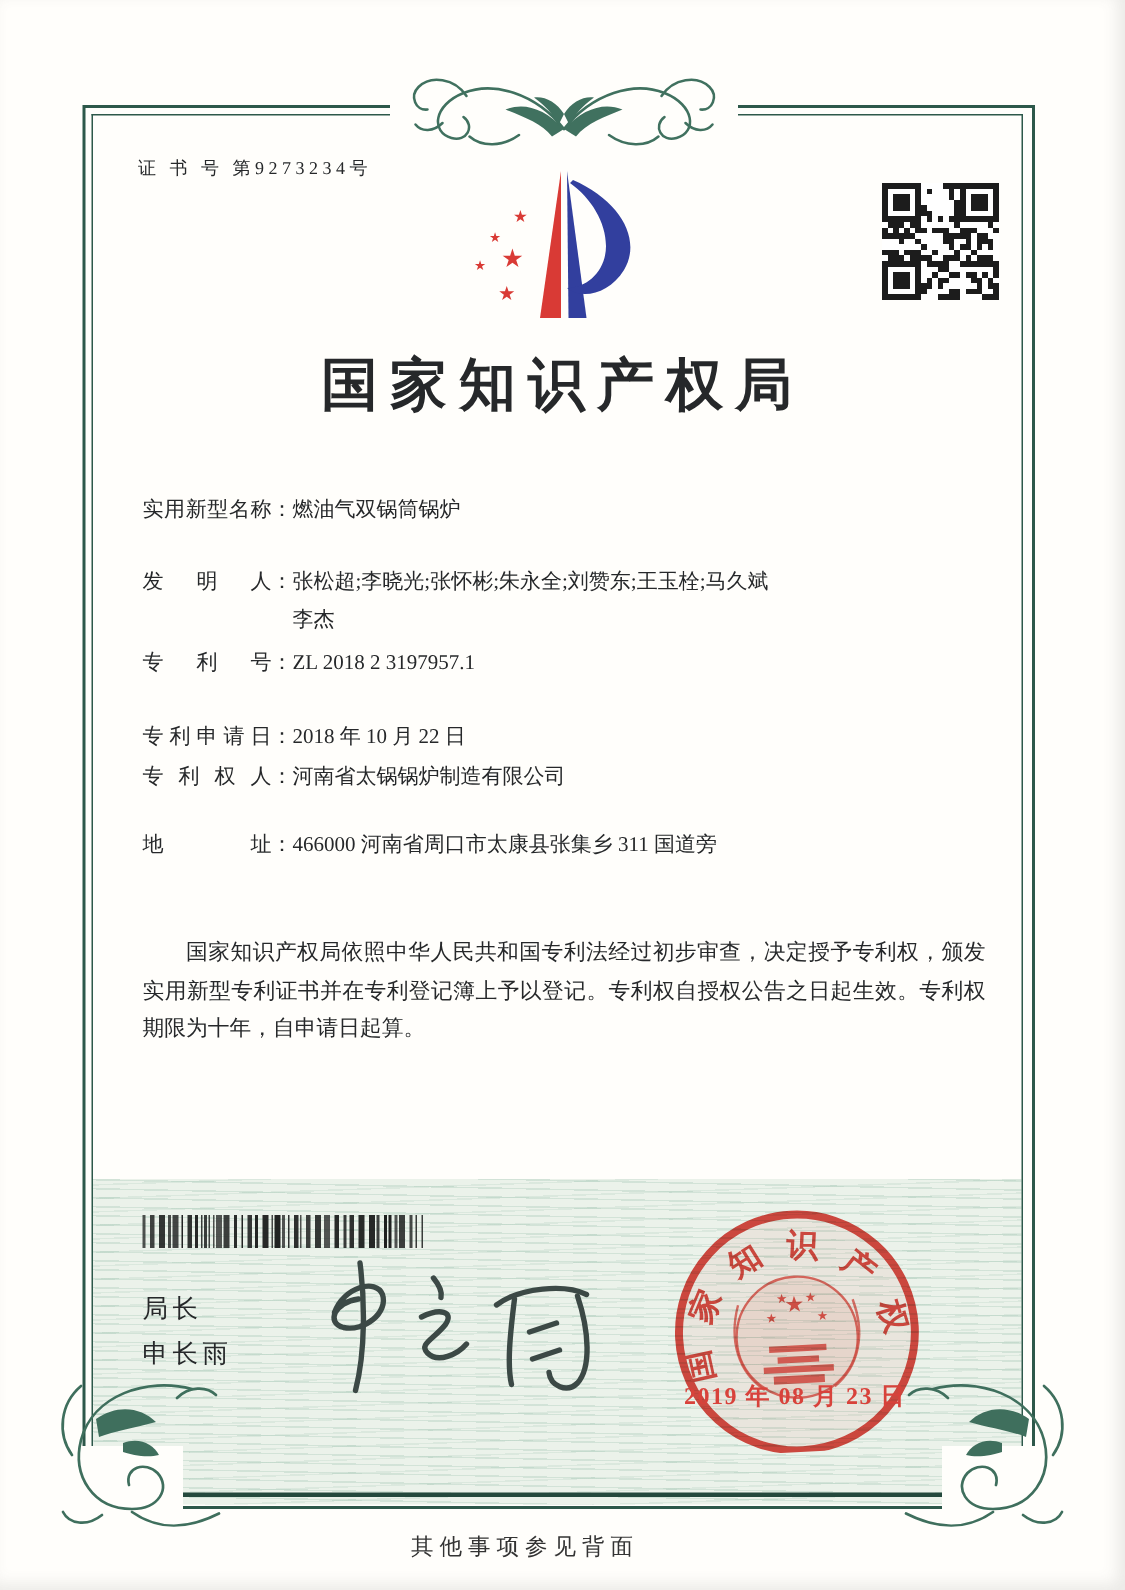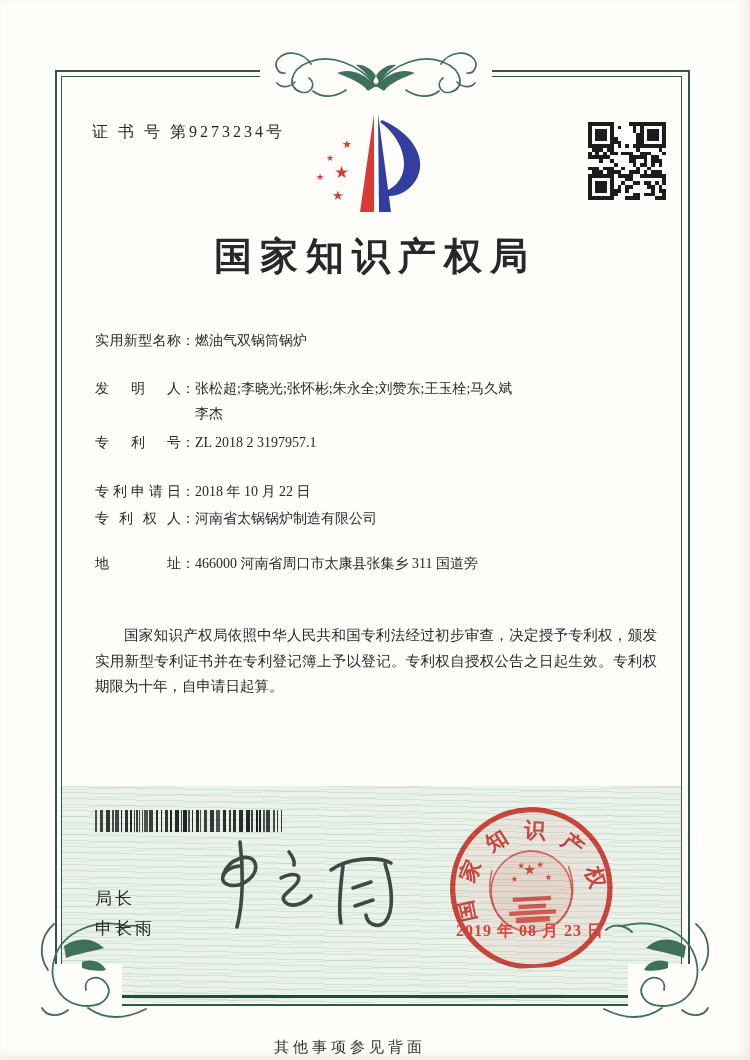--- a/index.html
+++ b/index.html
@@ -21,48 +21,48 @@
   }
 
   
   .frame-outer { position:absolute; left:55px; top:70px; width:631px; height:932px; border:2px solid #2d584a; z-index:1; }
   .frame-inner { position:absolute; left:61px; top:76px; width:619px; height:918px; border:1px solid #2d584a; border-bottom:3px solid #24493d; z-index:1; }
   .mask { position:absolute; background:#fffefb; z-index:2; }
   .mask-top { left:260px; top:62px; width:232px; height:22px; }
   .orn { position:absolute; z-index:3; }
 
   
-  .certno { position:absolute; left:92px; top:122px; font-size:16px; letter-spacing:3px; z-index:4; }
+  .certno { position:absolute; left:92px; top:104px; font-size:12px; letter-spacing:3px; z-index:4; }
   .logo { position:absolute; left:298px; top:108px; z-index:4; }
   .qr { position:absolute; left:588px; top:122px; width:78px; height:78px; z-index:4; }
   .title { position:absolute; left:0; top:231px; width:750px; text-align:center;
            font-size:38px; font-weight:bold; letter-spacing:8px; z-index:4; }
 
   
   .row { position:absolute; left:95px; font-size:14px; line-height:25px; z-index:4; white-space:nowrap; }
   .flabel { display:inline-block; width:86px; text-align:justify; text-align-last:justify; text-justify:inter-character; vertical-align:top; }
   .colon { display:inline-block; width:14px; vertical-align:top; }
   .fval { display:inline-block; vertical-align:top; }
   .subpair { position:absolute; left:258px; top:0; white-space:nowrap; }
   .vlines span { display:block; }
 
   .paras { position:absolute; left:95px; top:623px; width:562px; font-size:14.5px; line-height:25.5px; z-index:4; text-align:justify; }
   .paras p { margin:0; text-indent:2em; }
 
   .barcode { position:absolute; left:95px; top:810px; width:192px; height:22px; z-index:4; }
   .barcode div { position:absolute; top:0; height:100%; background:#1d1f1e; }
 
-  .signblock { position:absolute; left:95px; top:858px; font-size:17px; letter-spacing:3px; line-height:30px; z-index:4;margin-top:26px; }
+  .signblock { position:absolute; left:95px; top:858px; font-size:17px; letter-spacing:3px; line-height:30px; z-index:4; }
   .signature { position:absolute; left:185px; top:830px; z-index:4; }
 
   .seal { position:absolute; left:443px; top:798px; z-index:5; mix-blend-mode:multiply; transform:rotate(-3deg); }
   .sealdate { position:absolute; left:456px; top:921px; width:170px; font-size:16px; color:#d8423b; letter-spacing:1px; z-index:6; font-weight:bold; }
 
   .pageno { position:absolute; left:0; top:973px; width:700px; text-align:center; font-size:14px; letter-spacing:2px; z-index:4; }
-  .backnote { position:absolute; left:0; top:1022px; width:700px; text-align:center; font-size:15px; letter-spacing:4px; z-index:4; color:#333;margin-top:16px; }
+  .backnote { position:absolute; left:0; top:1022px; width:700px; text-align:center; font-size:15px; letter-spacing:4px; z-index:4; color:#333; }
 
   .starfont { font-family:"DejaVu Sans",sans-serif; }
 </style>
 </head>
 <body>
 
 <div class="page">
 
   <div class="greenzone"></div>
 

